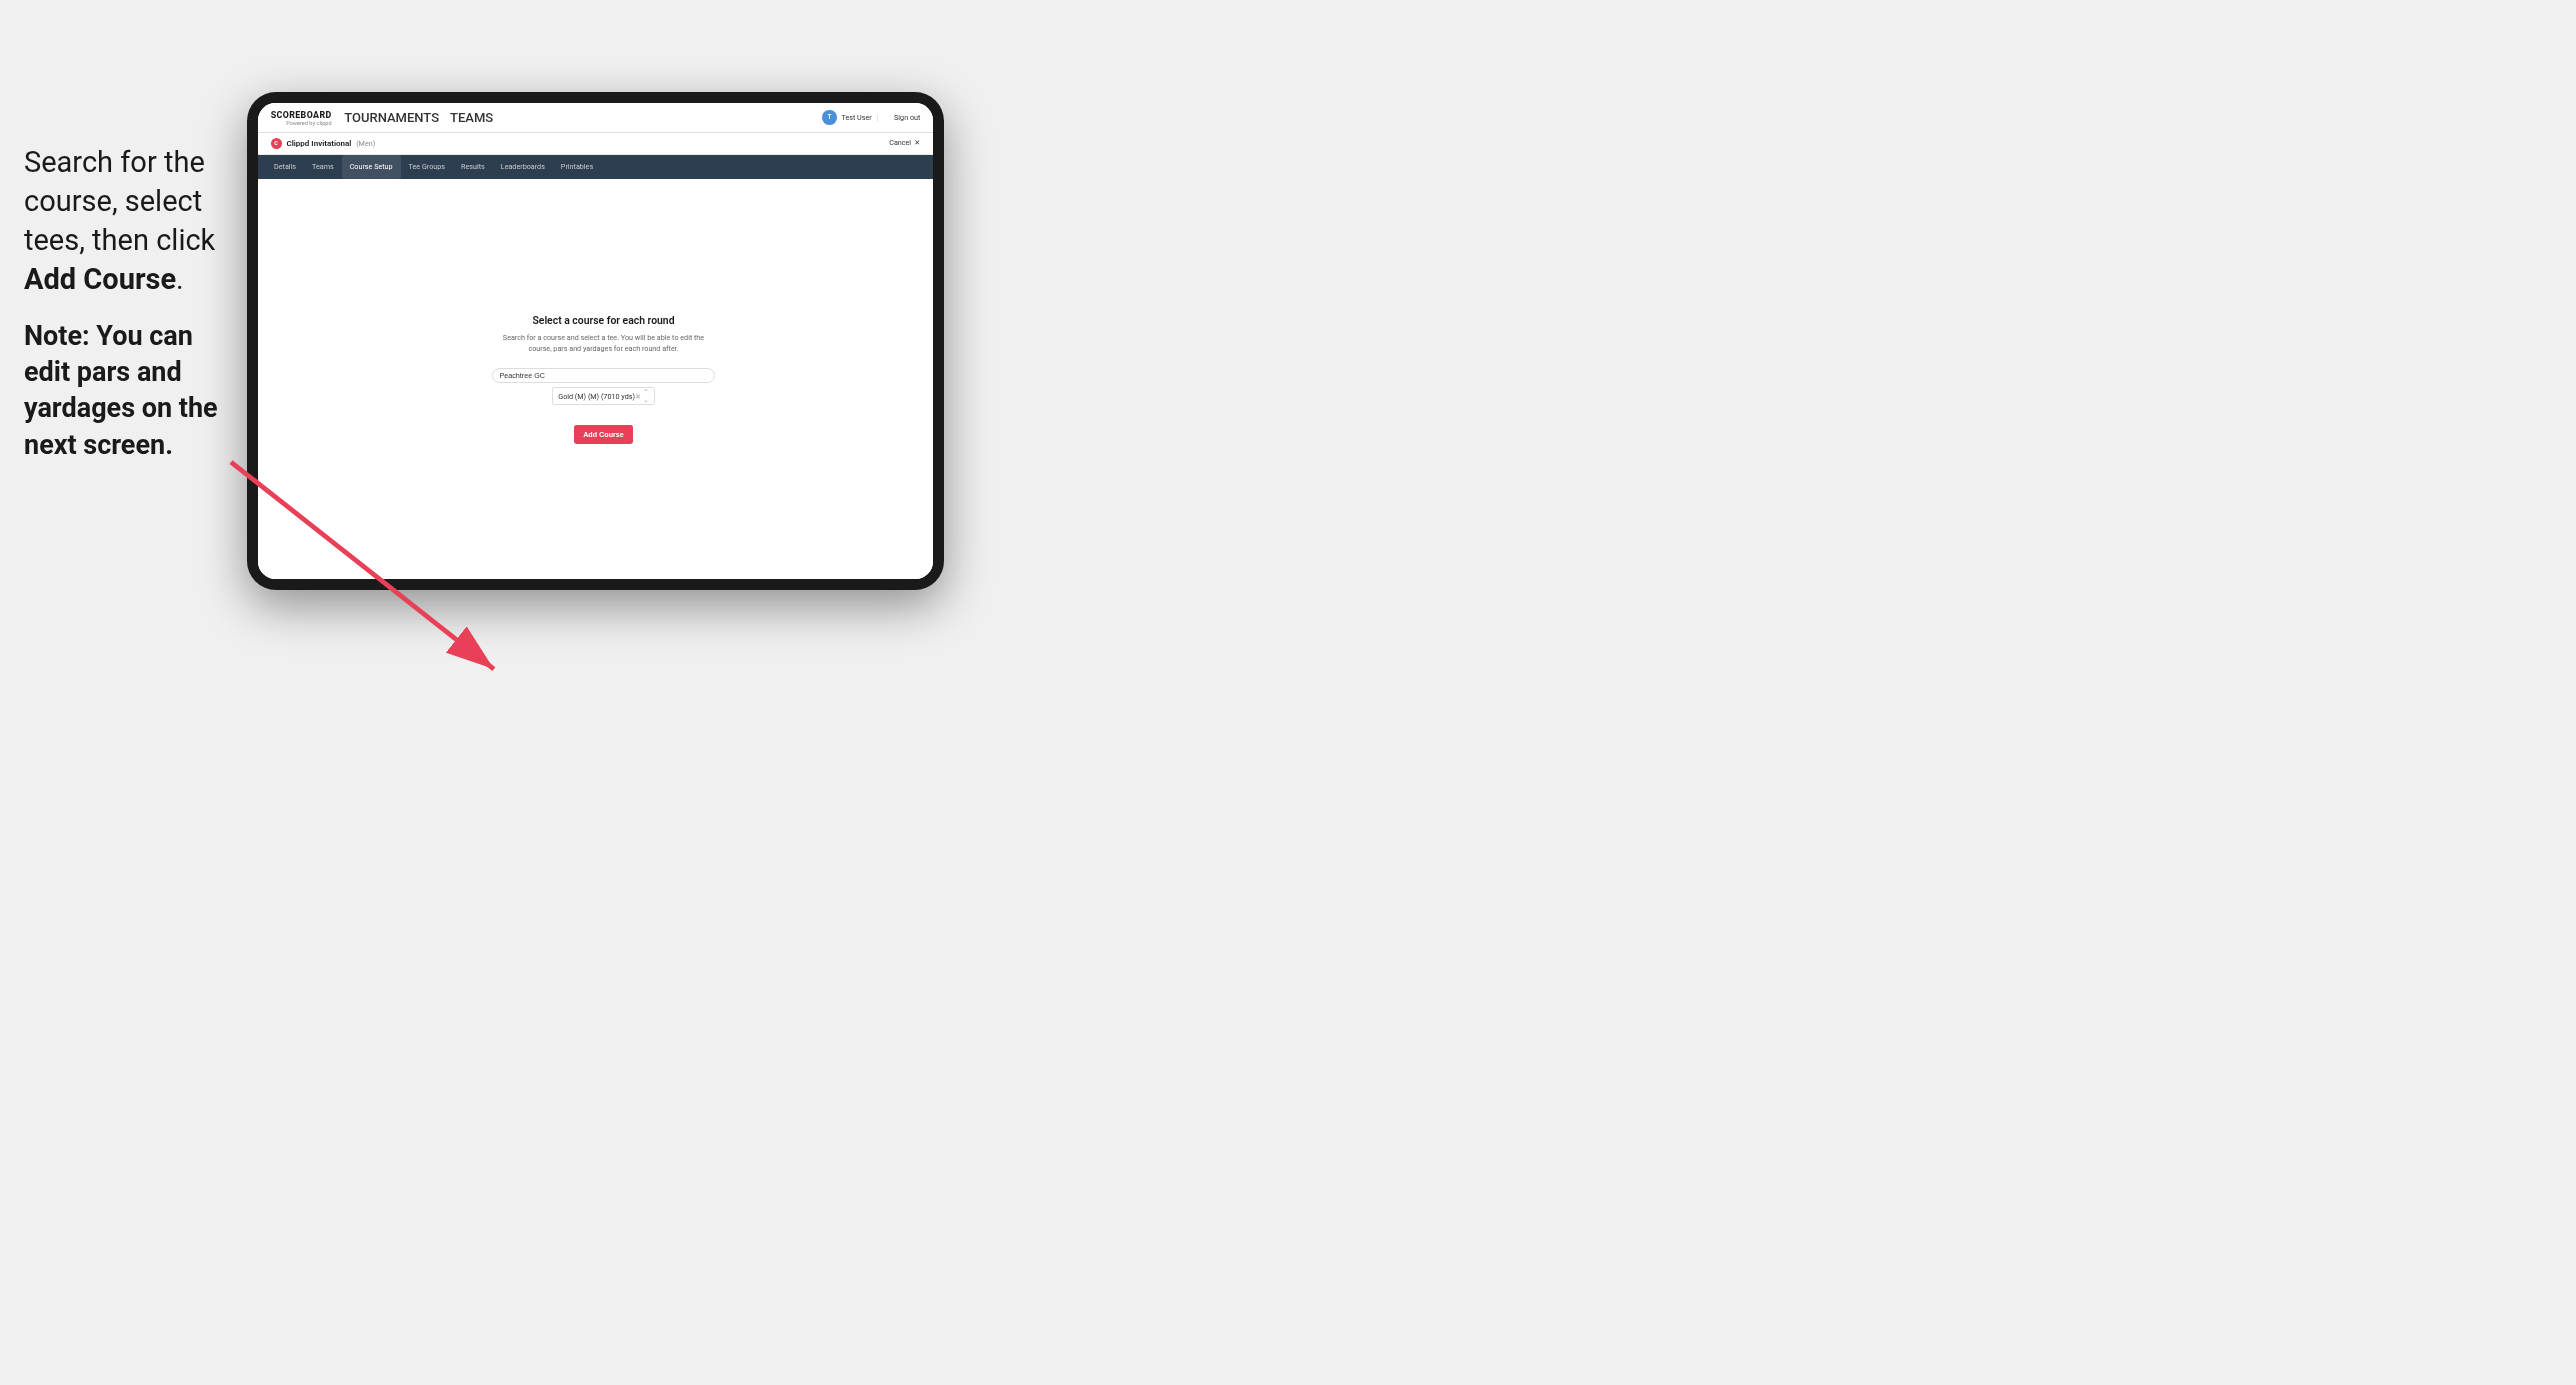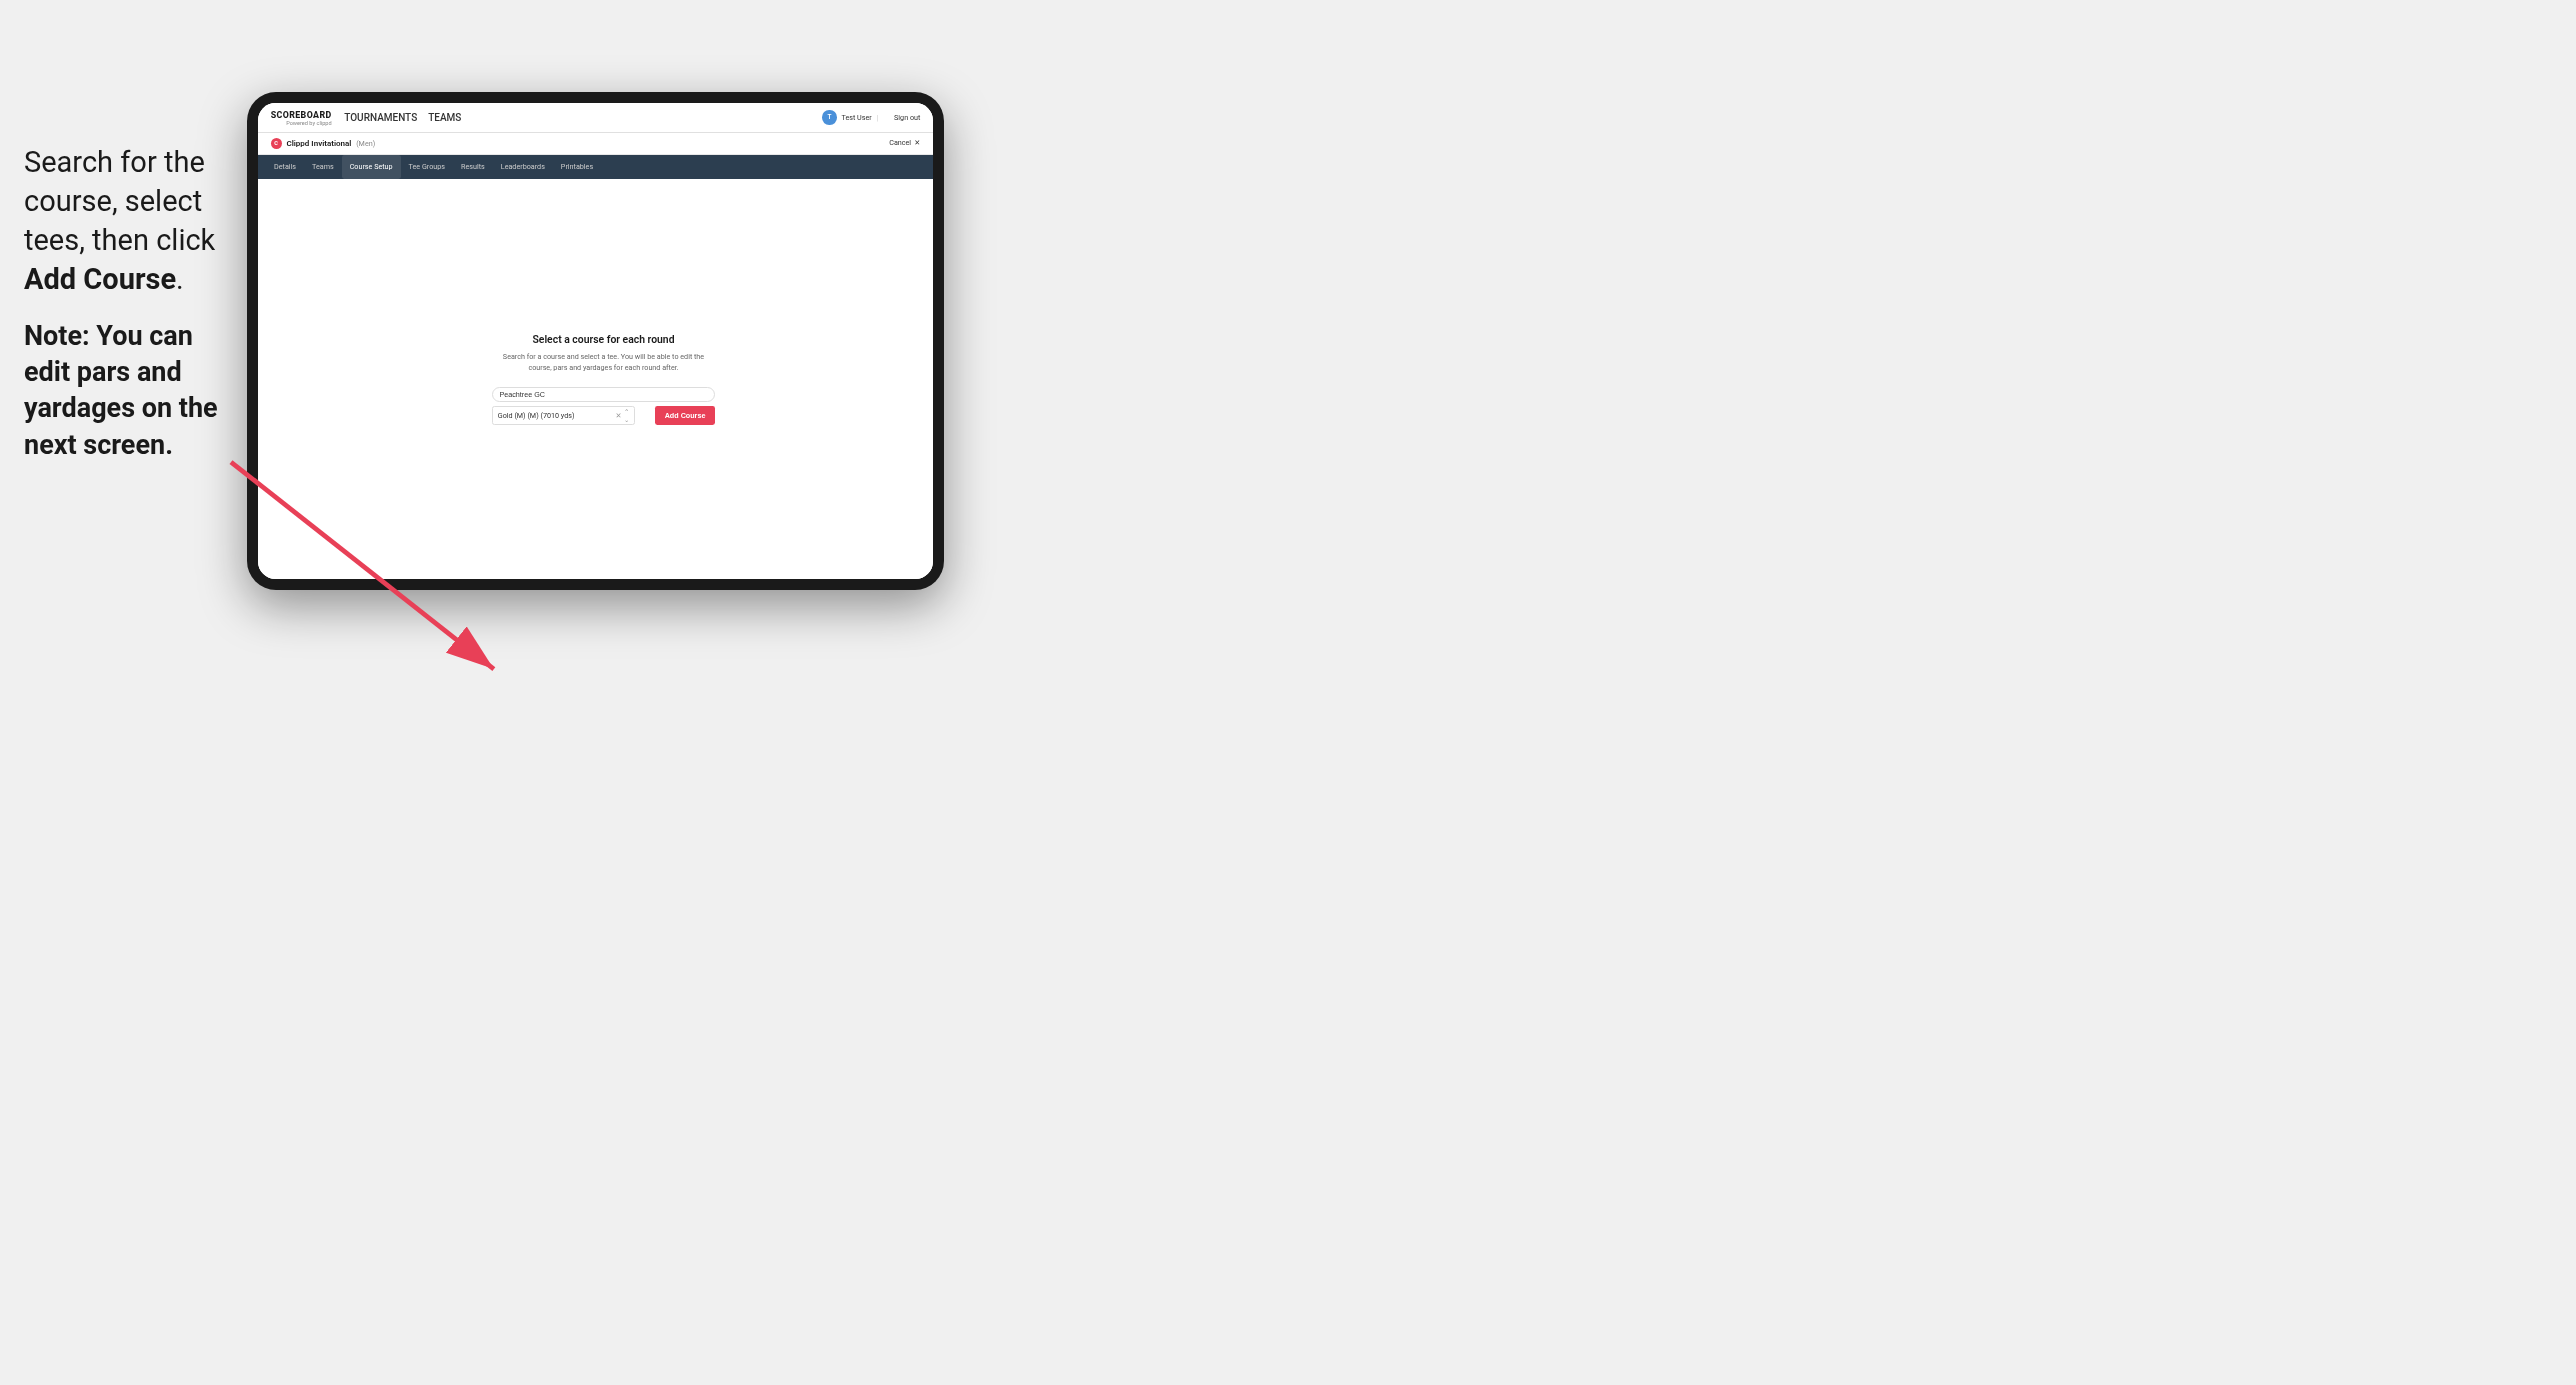--- a/index.html
+++ b/index.html
@@ -70,21 +70,21 @@
       color: #888;
     }
 
     .nav-links {
       display: flex;
       gap: 11px;
       flex: 1;
     }
 
     .nav-link {
-      font-size: 10px;
+      font-size: 13px;
       color: #333;
       text-decoration: none;
       font-weight: 500;
       cursor: pointer;
     }
 
     .nav-right {
       display: flex;
       align-items: center;
       gap: 4.8px;
@@ -232,20 +232,21 @@
       font-size: 7.2px;
       color: #333;
       margin-bottom: 4.8px;
       outline: none;
     }
 
     .tee-select-row {
       display: flex;
       gap: 20px;
       align-items: center;
+      flex-direction: column;
     }
 
     .tee-select-wrapper {
       flex: 1;
       position: relative;
       height: 19px;
       border: 0.8px solid #ddd;
       border-radius: 2.4px;
       display: flex;
       align-items: center;

